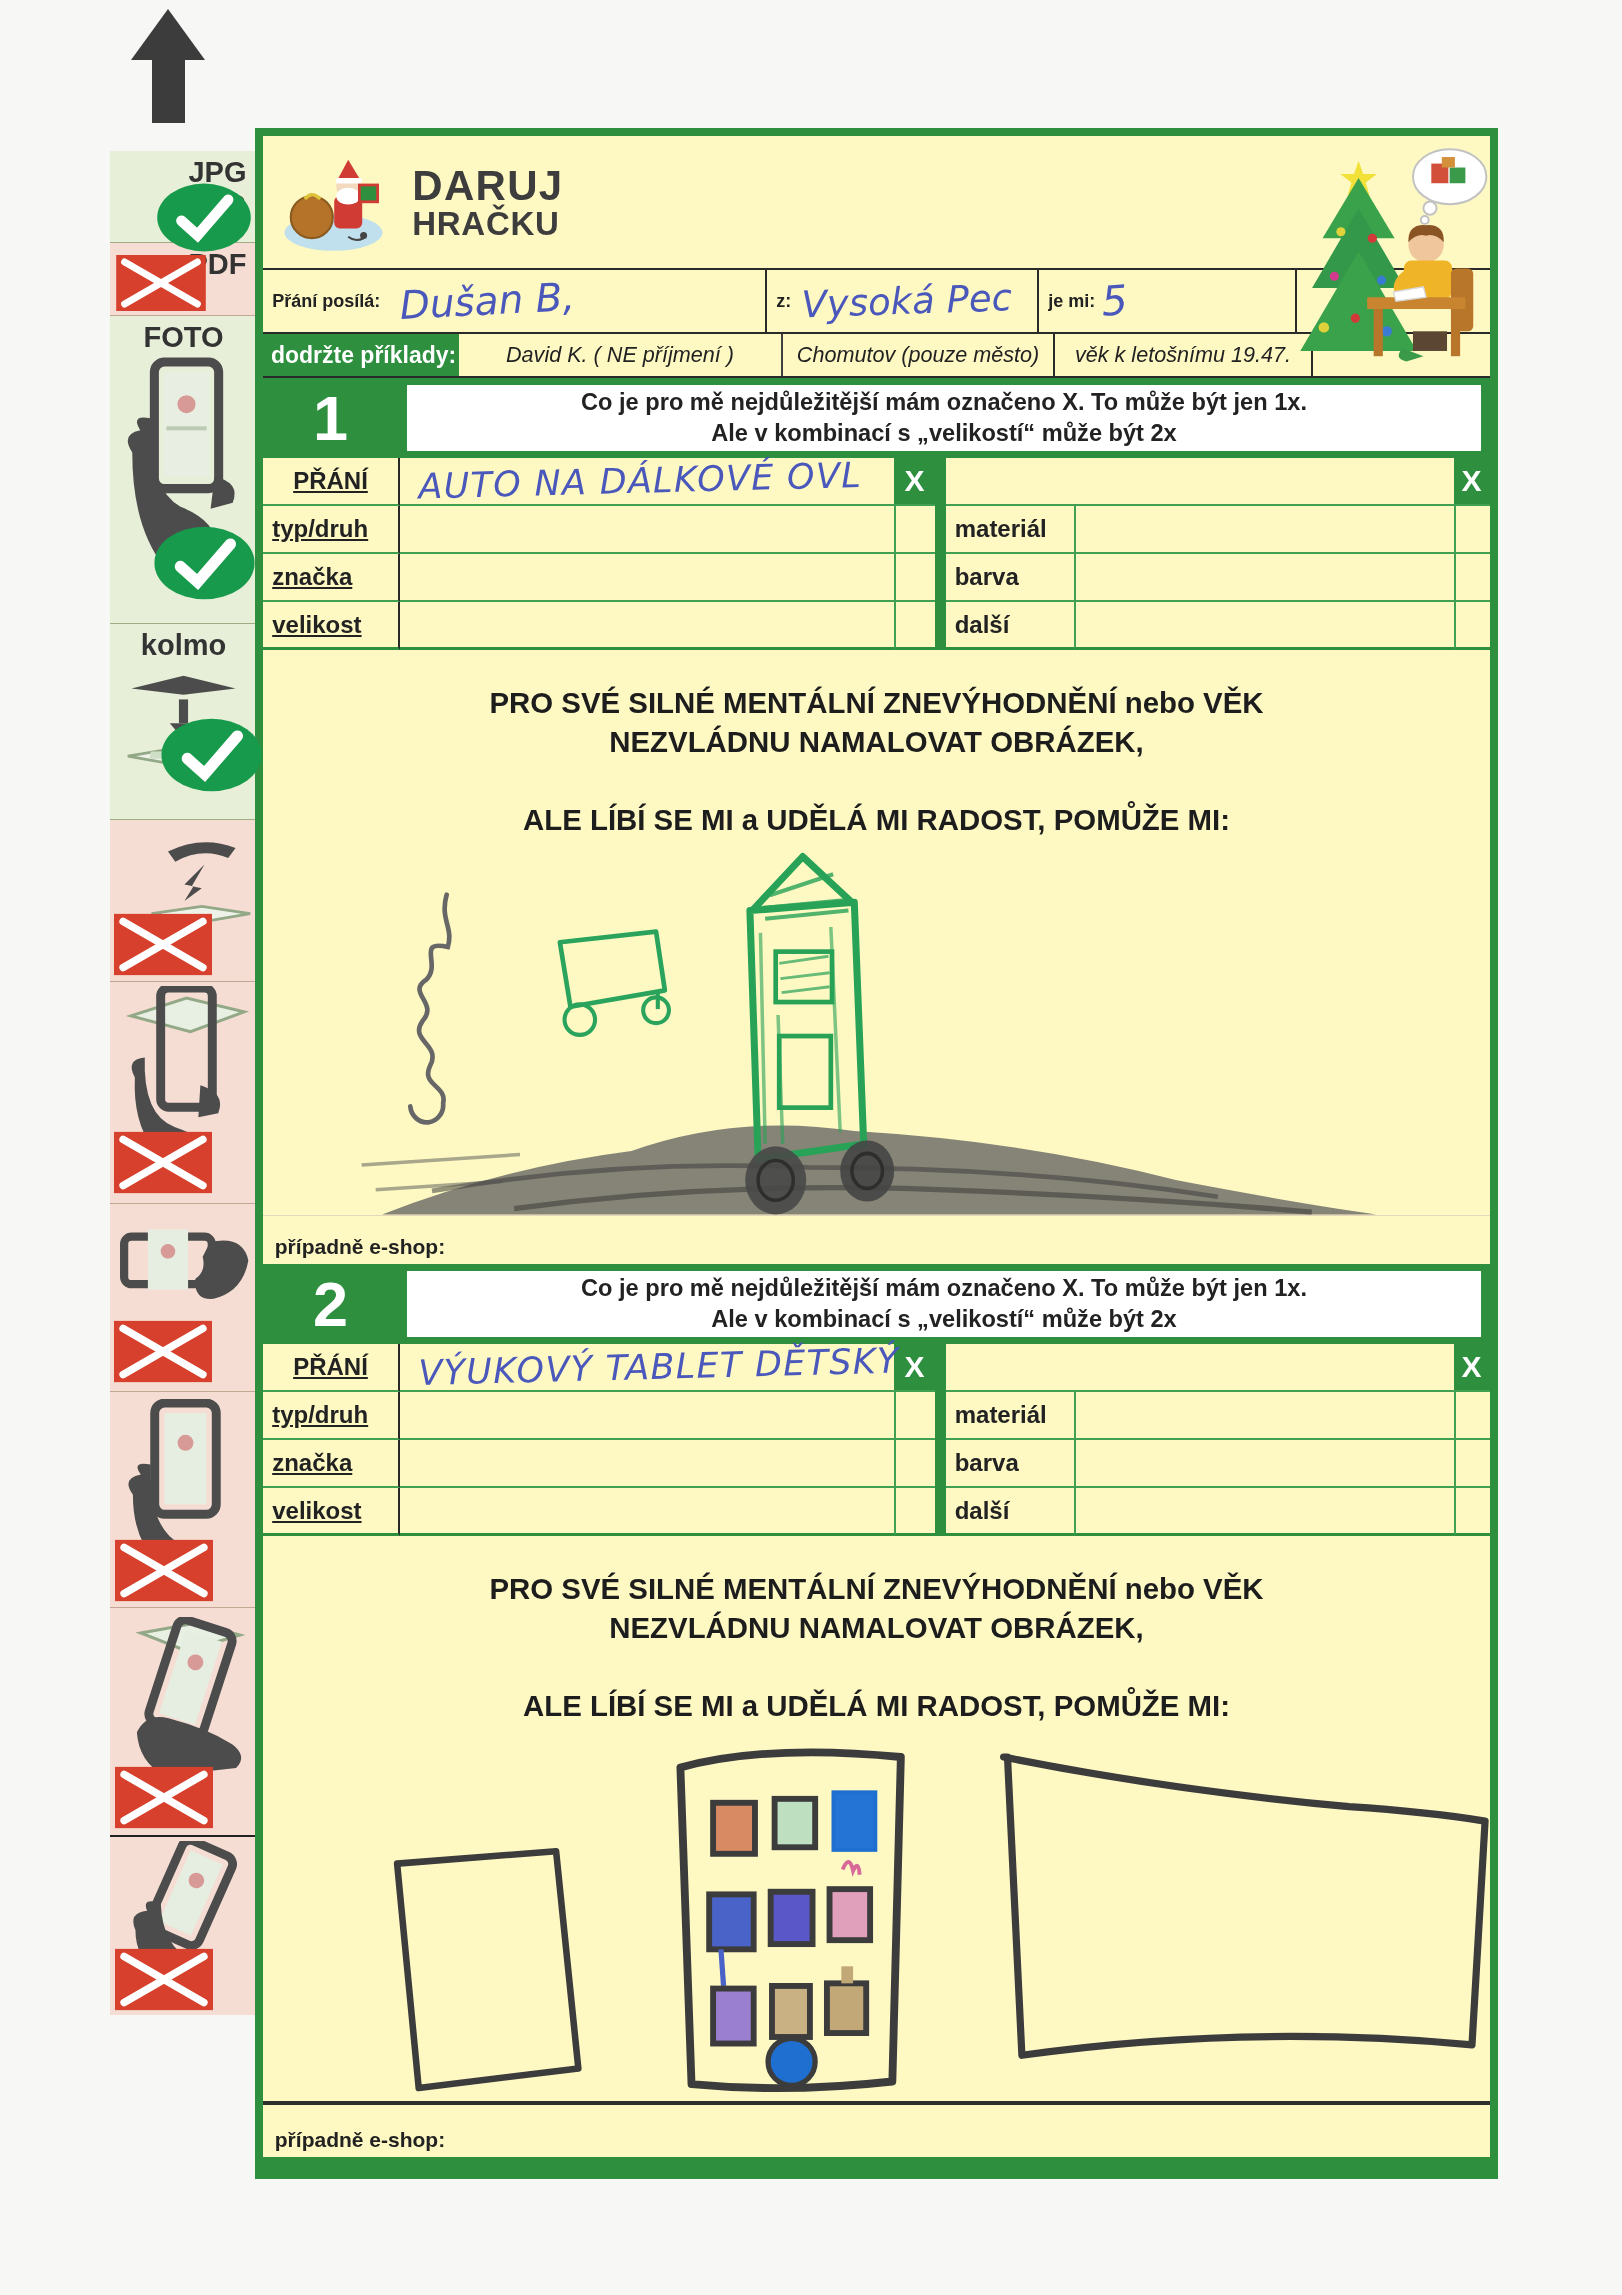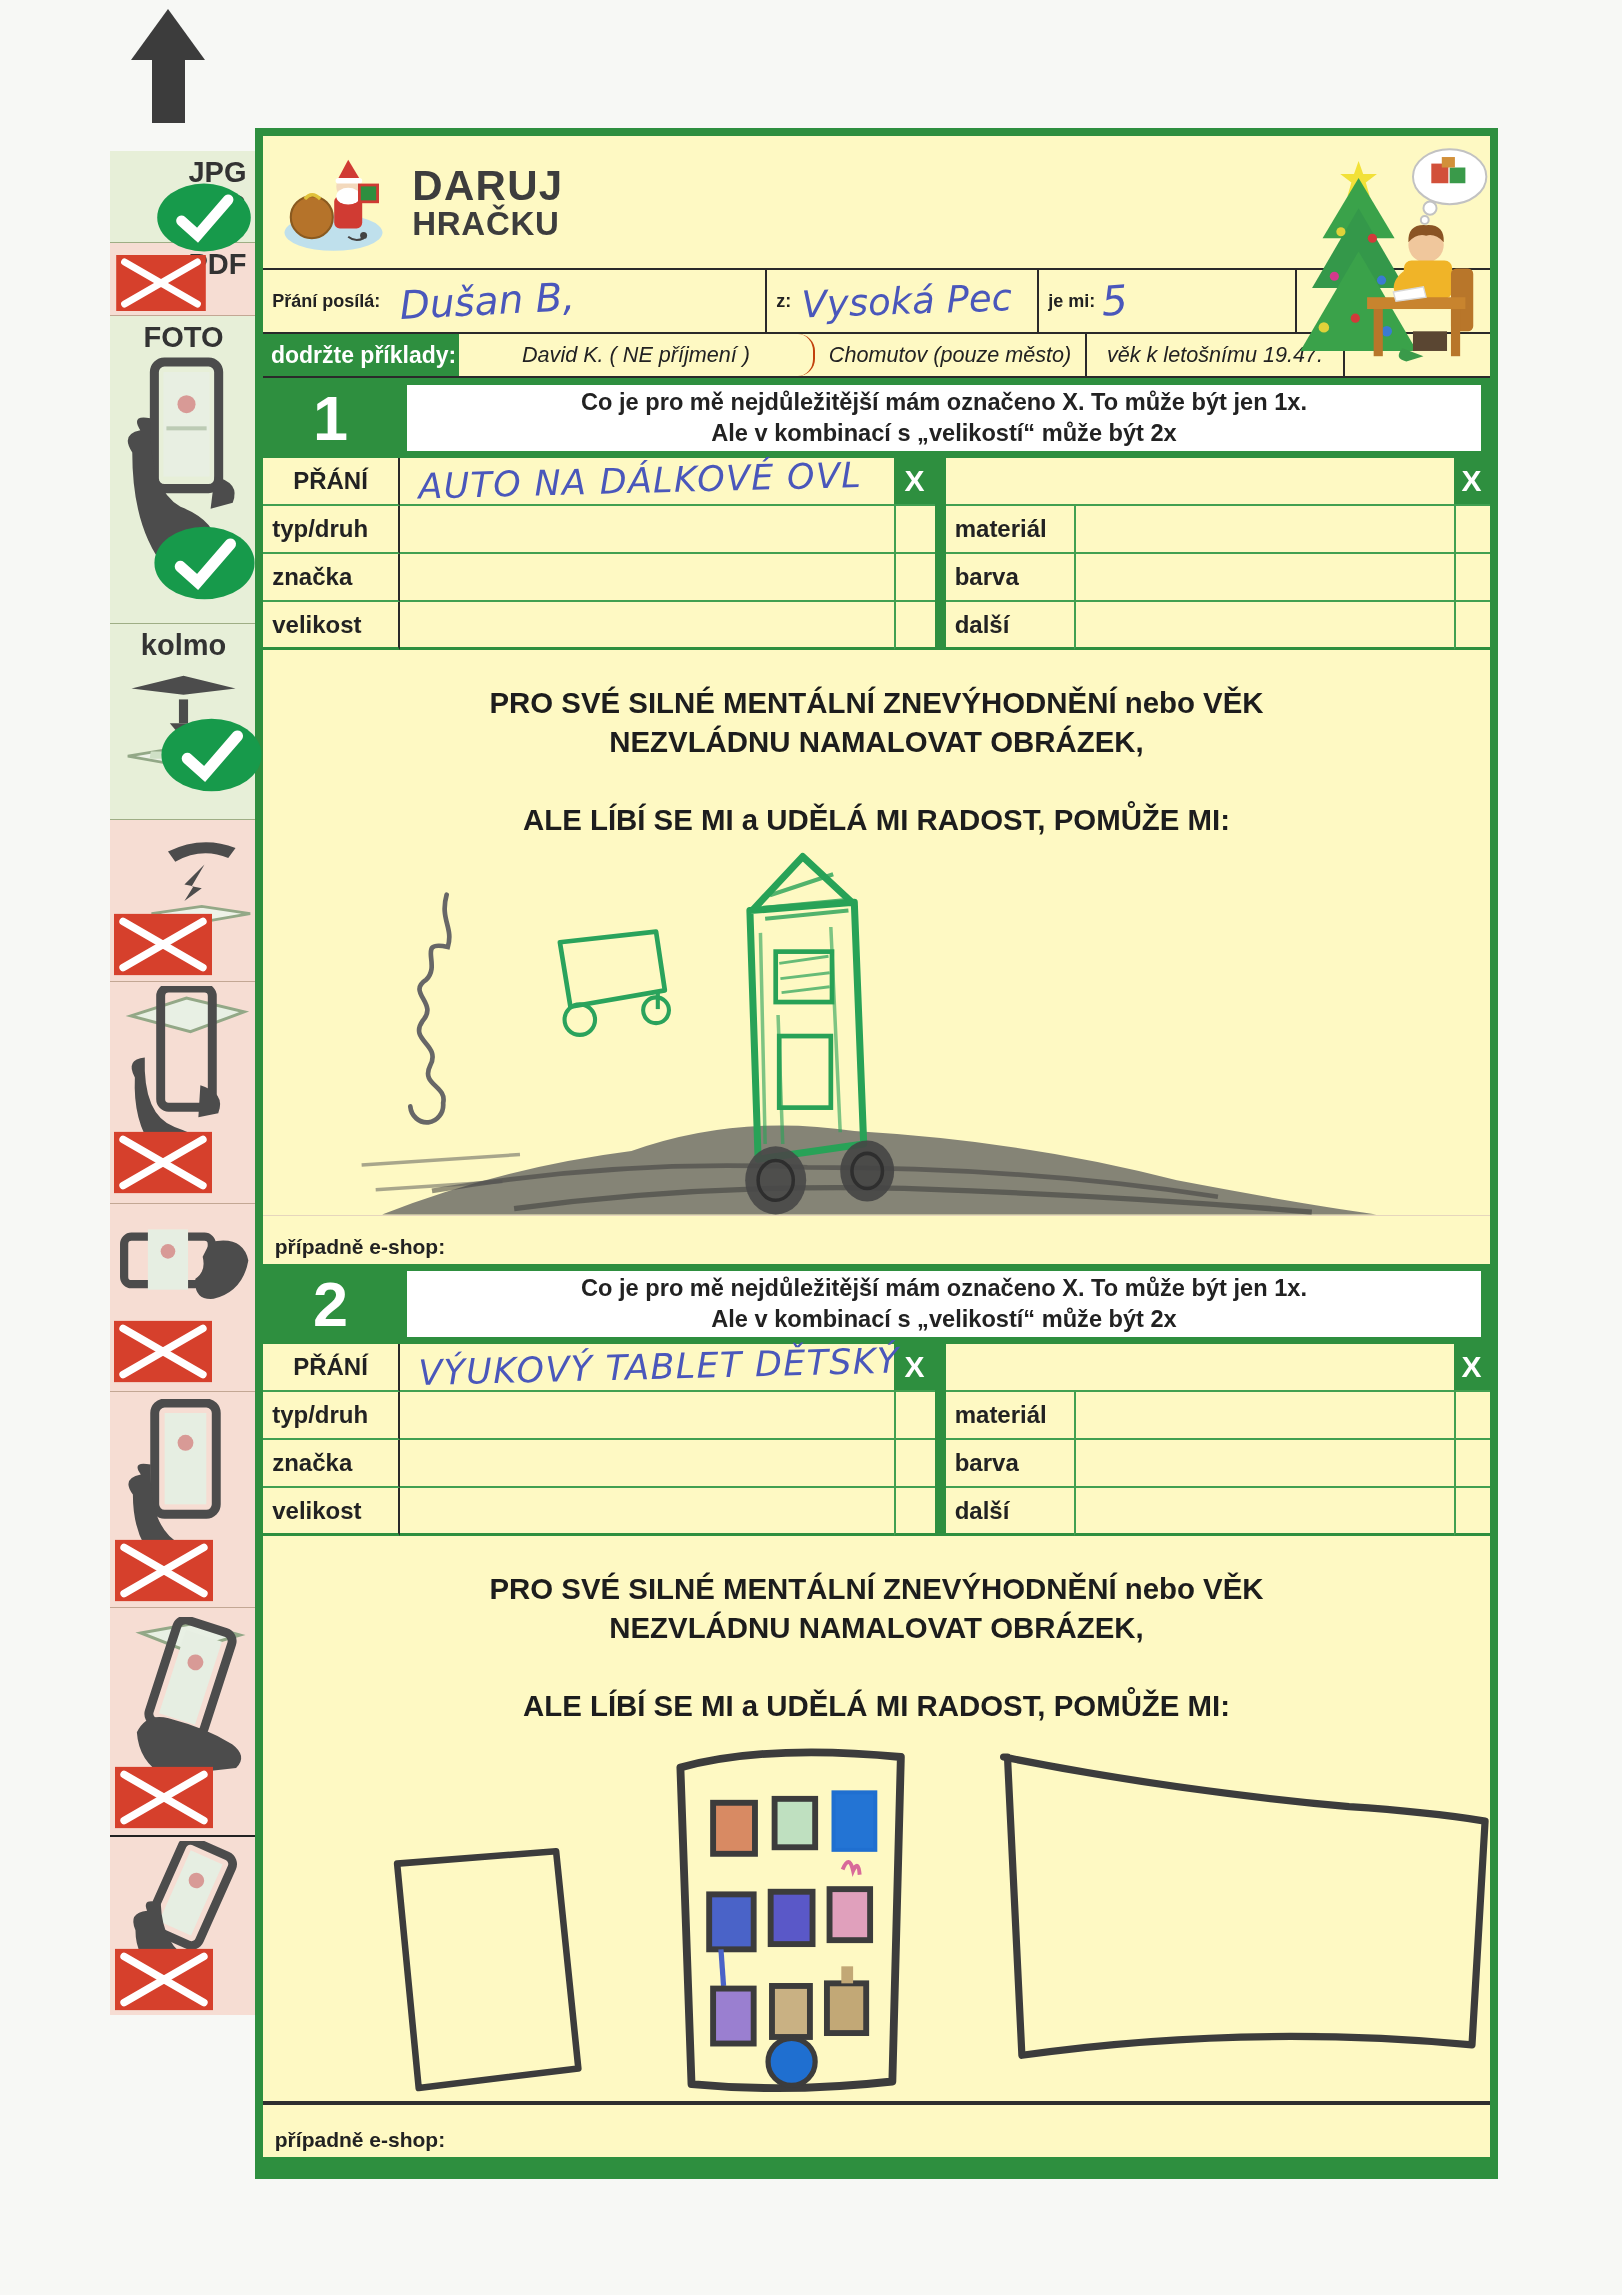--- a/index.html
+++ b/index.html
@@ -36,40 +36,40 @@
 
   .fieldsA{display:flex;height:62px;border-bottom:2px solid #2a2a2a;flex:none;}
   .fieldsB{display:flex;height:42px;border-bottom:2px solid #2a2a2a;flex:none;align-items:stretch;}
   .fc{box-sizing:border-box;display:flex;align-items:center;}
   .fc .lbl{font-weight:bold;font-size:18px;color:#222;padding-left:9.2px;white-space:nowrap;}
   .bA1{width:504px;border-right:2px solid #2a2a2a;}
   .bA2{width:272px;border-right:2px solid #2a2a2a;}
   .bA3{width:258px;border-right:2px solid #2a2a2a;}
   .exG{width:196px;background:#2e8f3f;color:#fff;font-weight:bold;font-size:23px;display:flex;align-items:center;padding-left:7.9px;box-sizing:border-box;}
   .ex{font-style:italic;font-size:21.6px;color:#222;display:flex;align-items:center;justify-content:center;box-sizing:border-box;}
-  .ex1{width:356px;border-right:2px solid #c2410c;border-radius:17px;}
+  .ex1{width:324px;border-right:2px solid #404040;}
   .ex2{width:272px;border-right:2px solid #2a2a2a;}
   .ex3{width:258px;border-right:2px solid #2a2a2a;}
 
   .hand{font-family:"DejaVu Sans",sans-serif;font-style:italic;color:#4a57bb;}
   .hw-name{font-size:39px;transform:rotate(-3deg);padding-left:19.6px;white-space:nowrap;}
   .hw-from{font-size:37px;transform:rotate(-2deg);padding-left:10.5px;white-space:nowrap;}
   .hw-age{font-size:41px;transform:rotate(-4deg);padding-left:6.5px;}
   .hw-wish{font-size:35px;letter-spacing:1.3px;transform:rotate(-1.5deg);padding-left:18.3px;white-space:nowrap;overflow:visible;}
 
   .sec-band{background:#2e8f3f;height:80px;display:flex;flex:none;}
   .sec-num{width:135px;color:#fff;font-size:63px;font-weight:bold;display:flex;align-items:center;justify-content:center;}
   .sec-instr{flex:1;background:#fff;margin:7.2px 9.2px;display:flex;flex-direction:column;justify-content:center;
              text-align:center;font-weight:bold;font-size:23.6px;line-height:1.3;color:#222;}
 
   .wish-table{display:grid;grid-template-columns:137px 494px 41px 10.5px 128px 380px 36px;grid-auto-rows:48px;flex:none;}
   .wt{box-sizing:border-box;border-bottom:2px solid #41a051;display:flex;align-items:center;}
   .wt.lab{font-weight:bold;font-size:24px;color:#222;padding-left:9.2px;}
   .wt.lab.ctr{justify-content:center;padding-left:0;}
-  .wt.blackR{border-right:2px solid #2a2a2a;}
+  .wt.blackR{border-right:2px solid #2a2a2a;text-decoration:underline;}
   .wt.greenL{border-left:2px solid #41a051;}
   .xcell{background:#2e8f3f;color:#fff;font-weight:bold;font-size:30px;display:flex;align-items:center;justify-content:center;}
   .vdiv{grid-column:4;grid-row:1/5;background:#2e8f3f;}
   .wt.last{border-bottom:3.3px solid #2e8f3f;}
 
   .statement{text-align:center;font-weight:bold;font-size:29.4px;color:#1d1d1d;margin-top:34px;line-height:1.32;flex:none;}
   .statement .gap{height:39px;}
 
   .draw-area{flex:1;position:relative;overflow:hidden;}
   .draw-area svg{position:absolute;left:0;top:0;}

